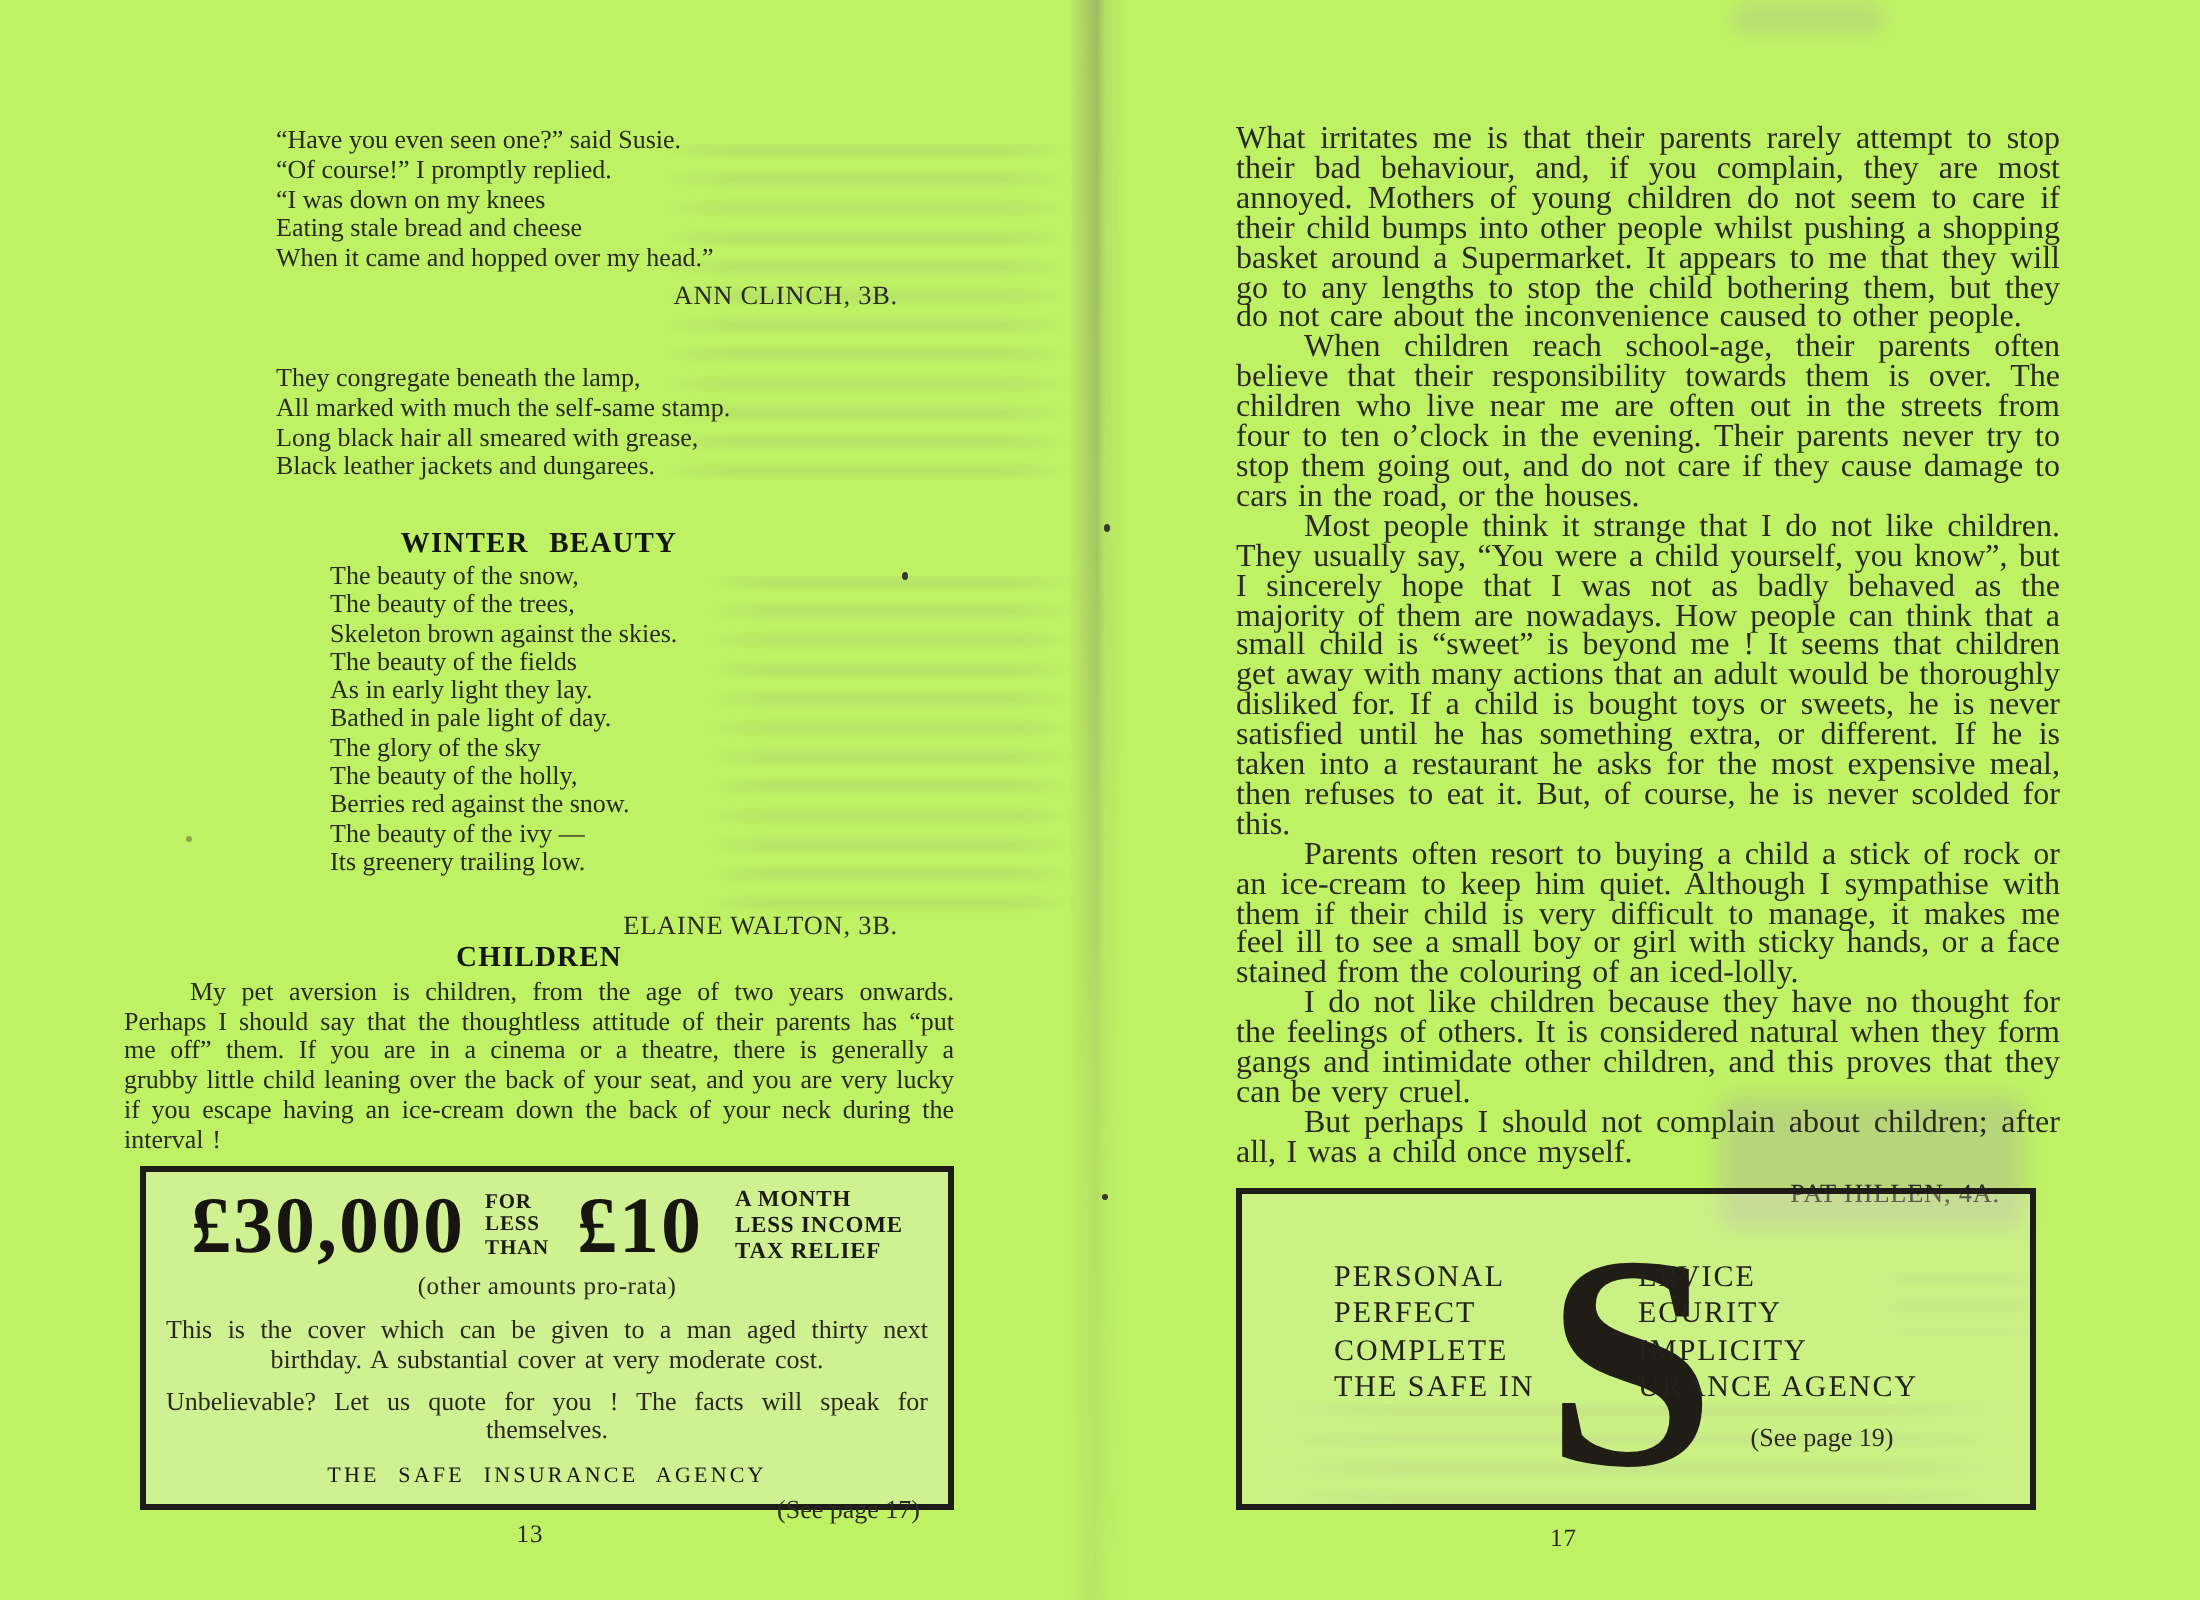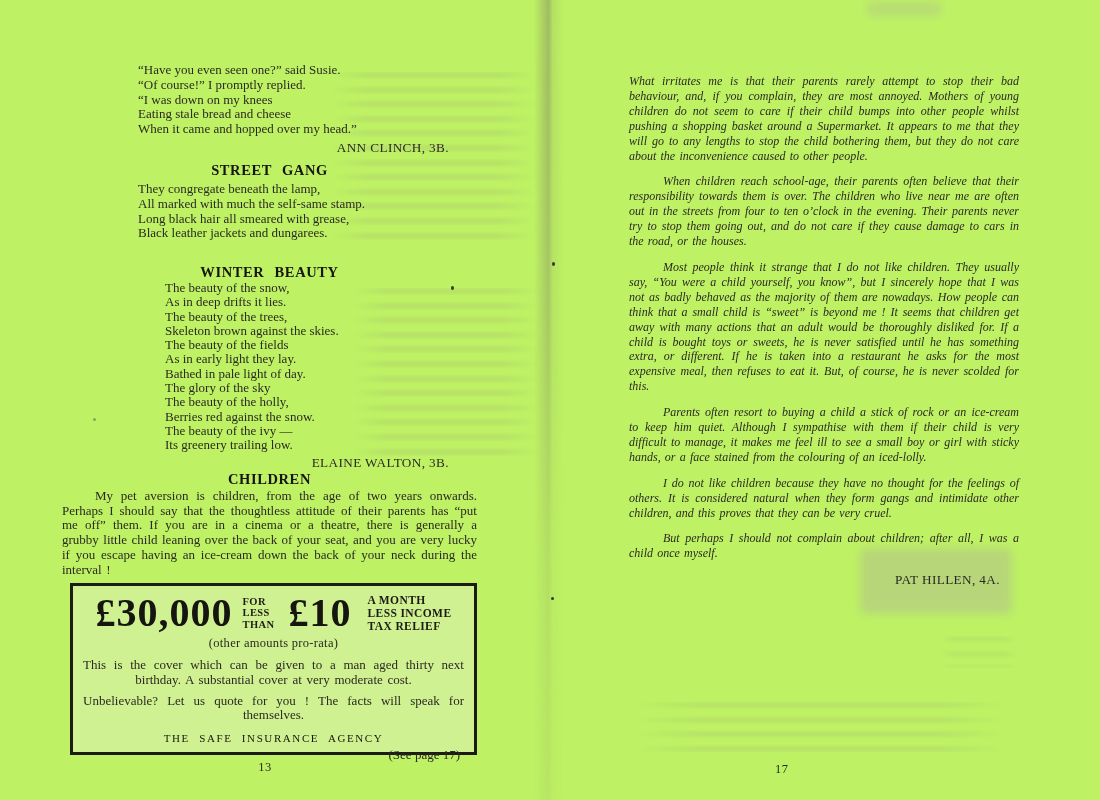--- a/index.html
+++ b/index.html
@@ -33,21 +33,21 @@
   .speck{position:absolute;background:#3a362c;border-radius:50%;pointer-events:none;}
 
   .block{position:absolute;}
   .pline{font-size:13px;line-height:14.8px;white-space:nowrap;}
   .poem-indent-a{padding-left:76px;}
   .poem-indent-b{padding-left:103px;}
   .tight .pline{line-height:14.3px;}
   .attribution{font-size:13.2px;line-height:15px;text-align:right;padding-right:28px;letter-spacing:.4px;margin-top:1px;}
   .heading{font-size:14.5px;font-weight:bold;text-align:center;letter-spacing:.6px;word-spacing:6px;color:#17150f;width:415px;}
   .bodypara{font-size:13px;line-height:14.7px;text-align:justify;word-spacing:1.2px;margin:0;}
-  .essay p{font-size:12px;line-height:14.9px;text-align:justify;word-spacing:1.2px;margin:11px;font-style:italic;}
+  .essay p{font-size:16px;line-height:14.9px;text-align:justify;word-spacing:1.2px;margin:0;}
   .essay p.ind{text-indent:34px;}
   .essay .attribution{padding-right:30px;margin-top:4px;}
 
   
   .adbox-left{
     position:absolute;left:70px;top:583px;width:401px;height:166px;
     border:3px solid #1d1b15;background:rgba(244,241,230,.35);
   }
   .ad-headline{display:flex;justify-content:center;align-items:center;margin-top:7px;}
   .ad-big{font-size:40px;font-weight:bold;color:#17150f;letter-spacing:1px;line-height:40px;}
@@ -92,32 +92,30 @@
 
   <div class="block poem-indent-a" style="left:62px;top:63px;width:415px;">
     <div class="pline">“Have you even seen one?” said Susie.</div>
     <div class="pline">“Of course!” I promptly replied.</div>
     <div class="pline">“I was down on my knees</div>
     <div class="pline">Eating stale bread and cheese</div>
     <div class="pline">When it came and hopped over my head.”</div>
   </div>
   <div class="block attribution" style="left:62px;top:139px;width:387px;">ANN CLINCH, 3B.</div>
 
-  <div class="block heading" style="left:62px;top:162px;">STREET GANG</div>
   <div class="block poem-indent-a" style="left:62px;top:182px;width:415px;">
     <div class="pline">They congregate beneath the lamp,</div>
     <div class="pline">All marked with much the self-same stamp.</div>
     <div class="pline">Long black hair all smeared with grease,</div>
     <div class="pline">Black leather jackets and dungarees.</div>
   </div>
 
   <div class="block heading" style="left:62px;top:264px;">WINTER BEAUTY</div>
   <div class="block poem-indent-b tight" style="left:62px;top:281px;width:415px;">
     <div class="pline">The beauty of the snow,</div>
-    <div class="pline">As in deep drifts it lies.</div>
     <div class="pline">The beauty of the trees,</div>
     <div class="pline">Skeleton brown against the skies.</div>
     <div class="pline">The beauty of the fields</div>
     <div class="pline">As in early light they lay.</div>
     <div class="pline">Bathed in pale light of day.</div>
     <div class="pline">The glory of the sky</div>
     <div class="pline">The beauty of the holly,</div>
     <div class="pline">Berries red against the snow.</div>
     <div class="pline">The beauty of the ivy —</div>
     <div class="pline">Its greenery trailing low.</div>
@@ -156,16 +154,32 @@
   <div class="block essay" style="left:618px;top:63px;width:412px;">
     <p>What irritates me is that their parents rarely attempt to stop their bad behaviour, and, if you complain, they are most annoyed.  Mothers of young children do not seem to care if their child bumps into other people whilst pushing a shopping basket around a Supermarket.  It appears to me that they will go to any lengths to stop the child bothering them, but they do not care about the inconvenience caused to other people.</p>
     <p class="ind">When children reach school-age, their parents often believe that their responsibility towards them is over.  The children who live near me are often out in the streets from four to ten o’clock in the evening.  Their parents never try to stop them going out, and do not care if they cause damage to cars in the road, or the houses.</p>
     <p class="ind">Most people think it strange that I do not like children.  They usually say, “You were a child yourself, you know”, but I sincerely hope that I was not as badly behaved as the majority of them are nowadays.  How people can think that a small child is “sweet” is beyond me !  It seems that children get away with many actions that an adult would be thoroughly disliked for.  If a child is bought toys or sweets, he is never satisfied until he has something extra, or different.  If he is taken into a restaurant he asks for the most expensive meal, then refuses to eat it.  But, of course, he is never scolded for this.</p>
     <p class="ind">Parents often resort to buying a child a stick of rock or an ice-cream to keep him quiet.  Although I sympathise with them if their child is very difficult to manage, it makes me feel ill to see a small boy or girl with sticky hands, or a face stained from the colouring of an iced-lolly.</p>
     <p class="ind">I do not like children because they have no thought for the feelings of others.  It is considered natural when they form gangs and intimidate other children, and this proves that they can be very cruel.</p>
     <p class="ind">But perhaps I should not complain about children; after all, I was a child once myself.</p>
     <div class="attribution">PAT HILLEN, 4A.</div>
   </div>
 
+  <div class="adbox-right">
+    <div class="ad-words lft">
+      <div>PERSONAL</div>
+      <div>PERFECT</div>
+      <div>COMPLETE</div>
+      <div>THE SAFE IN</div>
+    </div>
+    <div class="ad-bigS">S</div>
+    <div class="ad-words rgt">
+      <div>ERVICE</div>
+      <div>ECURITY</div>
+      <div>IMPLICITY</div>
+      <div>URANCE AGENCY</div>
+    </div>
+    <div class="ad-seepage2">(See page 19)</div>
+  </div>
 
   <div class="pagenum" style="left:775px;top:762px;width:30px;">17</div>
 
 </div>
 
 </body></html>

